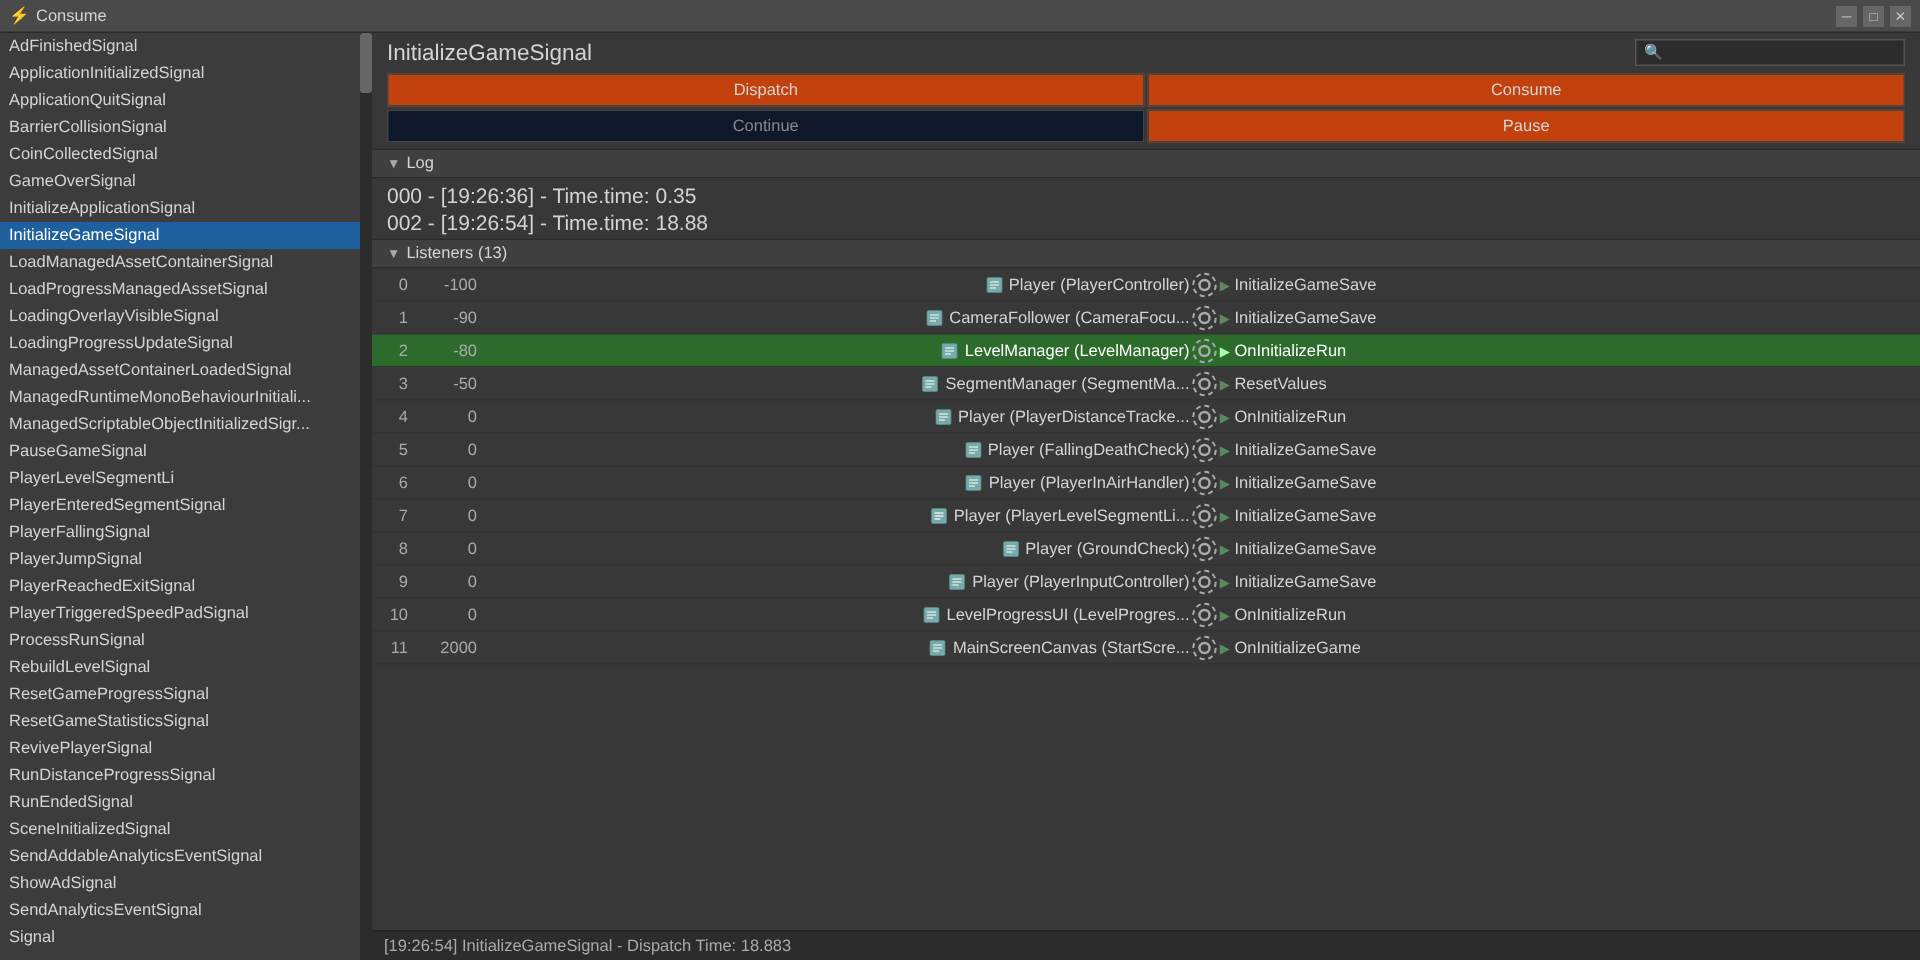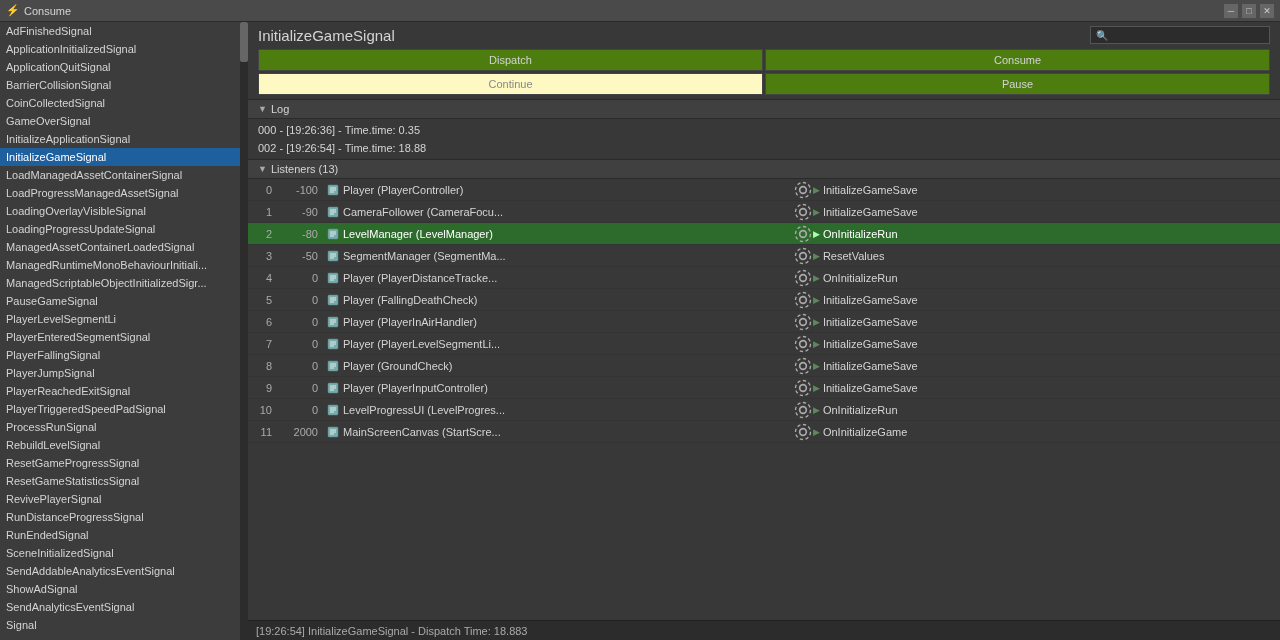--- a/index.html
+++ b/index.html
@@ -98,30 +98,30 @@
       background: transparent;
       border: none;
       outline: none;
       color: #d4d4d4;
       font-size: 11px;
       width: 100%;
     }
     .action-btn {
       flex: 1;
       height: 22px;
-      background: #4d7c0f;
+      background: #c2410c;
       border: 1px solid #444;
       color: #d4d4d4;
       font-size: 11px;
       cursor: pointer;
       display: flex;
       align-items: center;
       justify-content: center;
     }
-    .action-btn.disabled { color: #888; cursor: default; background: #fef9c3; }
+    .action-btn.disabled { color: #888; cursor: default; background: #0f172a; }
     
     .section-header {
       display: flex;
       align-items: center;
       padding: 3px 10px;
       background: #404040;
       border-top: 1px solid #2a2a2a;
       border-bottom: 1px solid #2a2a2a;
       cursor: pointer;
     }
@@ -135,21 +135,21 @@
       font-size: 11px;
     }
     .log-entries {
       padding: 2px 10px;
     }
     .log-entry {
       height: 18px;
       display: flex;
       align-items: center;
       color: #d4d4d4;
-      font-size: 11px;
+      font-size: 14px;
     }
     
     .listeners-section {
       flex: 1;
       display: flex;
       flex-direction: column;
       overflow: hidden;
     }
     .listeners-table {
       flex: 1;
@@ -177,20 +177,21 @@
       text-align: right;
       padding-right: 8px;
       color: #aaa;
       flex-shrink: 0;
     }
     .col-listener {
       flex: 1;
       display: flex;
       align-items: center;
       overflow: hidden;
+      justify-content: flex-end;
     }
     .listener-icon {
       width: 14px;
       height: 14px;
       margin-right: 3px;
       display: flex;
       align-items: center;
       justify-content: center;
       flex-shrink: 0;
     }

